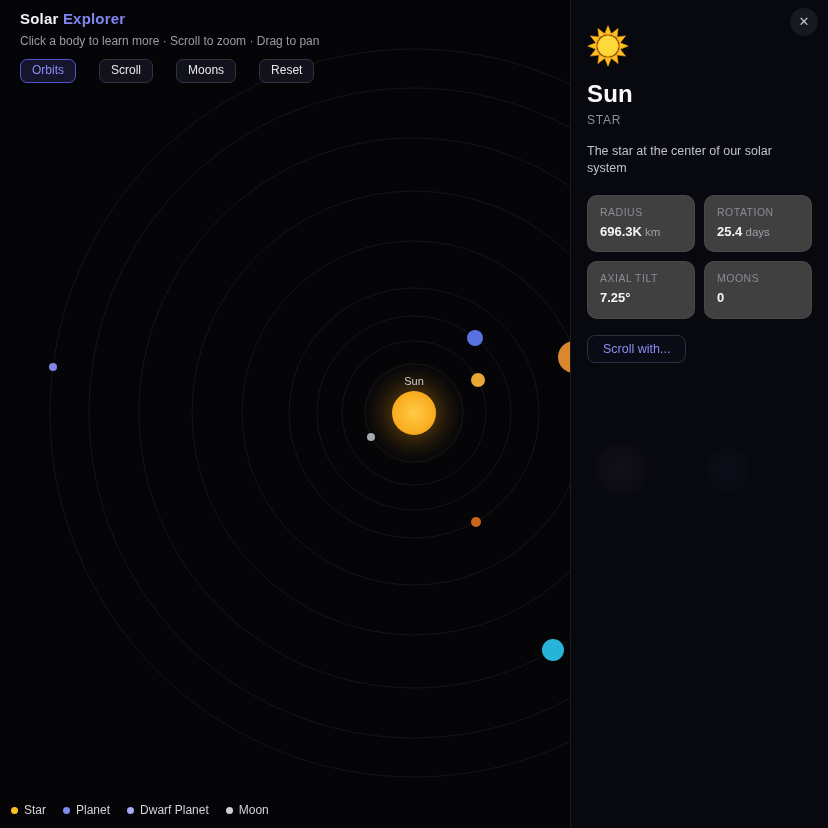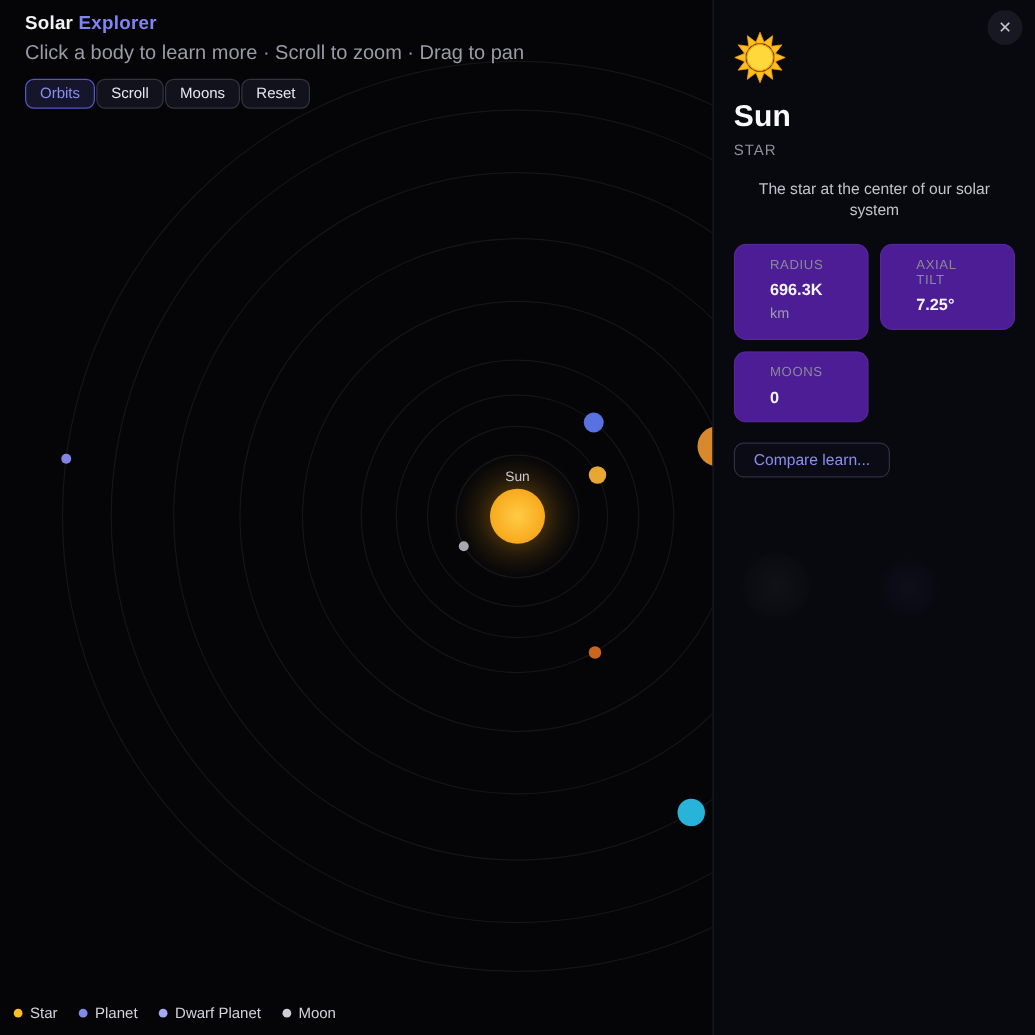--- a/index.html
+++ b/index.html
@@ -11,22 +11,22 @@
   }
   
   svg.space { position:absolute; inset:0; z-index:1; }
   .orbit { fill:none; stroke:rgba(255,255,255,0.065); stroke-width:1; }
   .body-label { fill:#c9c9d4; font-size:11px; font-family:"Liberation Sans",sans-serif; text-anchor:middle; }
 
   
   .header { position:absolute; top:10px; left:20px; z-index:4; }
   .title { font-size:15px; font-weight:700; letter-spacing:0.2px; }
   .title .accent { color:#8185f2; }
-  .subtitle { margin-top:7px; font-size:16px; color:#9b9ba6; }
-  .toolbar { margin-top:11px; display:flex; gap:1px; }
+  .subtitle { margin-top:7px; font-size:12px; color:#9b9ba6; }
+  .toolbar { margin-top:11px; display:flex; gap:23px; }
   .toolbar-btn {
     font-family:"Liberation Sans",sans-serif;
     font-size:12px; color:#e6e6ec; background:#12121c;
     border:1px solid #33333f; border-radius:7px;
     padding:3px 11px; cursor:pointer; line-height:1.3;
   }
   .toolbar-btn.active {
     color:#8a8df2; border-color:#5456c8; background:#15152b;
   }
 
@@ -43,28 +43,28 @@
   }
   .close-btn {
     position:absolute; top:8px; right:10px; width:28px; height:28px;
     border-radius:50%; background:#181822; border:none; cursor:pointer;
     color:#c2c2cc; font-size:13px; line-height:28px; text-align:center;
     font-family:"Liberation Sans",sans-serif;
   }
   .panel-icon { margin-top:9px; width:42px; height:42px; display:block; }
   .panel-name { margin-top:13px; font-size:24px; font-weight:800; letter-spacing:0.2px; color:#fafafc; }
   .panel-type { margin-top:5px; font-size:12px; color:#8f8f9c; letter-spacing:0.8px; }
-  .panel-desc { margin-top:16px; font-size:12.5px; color:#c2c2ca; line-height:1.35;text-align:center; }
+  .panel-desc { margin-top:16px; font-size:12.5px; color:#c2c2ca; line-height:1.35; }
   .stats-grid {
     margin-top:18px; display:grid; grid-template-columns:1fr 1fr;
     gap:9px; align-items:start;
   }
   .stat-card {
-    background:#4c1d95; border:1px solid rgba(255,255,255,0.05);
-    border-radius:10px; padding:10px 28px 11px;
+    background:#404040; border:1px solid rgba(255,255,255,0.05);
+    border-radius:10px; padding:10px 12px 11px;
   }
   .stat-label { font-size:10.5px; color:#8b8b97; letter-spacing:0.5px; }
   .stat-value { margin-top:5px; font-size:13px; font-weight:700; color:#f4f4f7; line-height:1.35; }
   .stat-unit { font-weight:400; font-size:11.5px; color:#9ba0aa;margin-top:16px; }
   .compare-btn {
     margin-top:16px; display:inline-block;
     font-family:"Liberation Sans",sans-serif;
     background:#0b0b15; border:1px solid #2e2e40; border-radius:8px;
     color:#8a8df2; font-size:12.5px; padding:6px 15px; cursor:pointer;
   }
@@ -173,28 +173,32 @@
     <div class="panel-name">Sun</div>
     <div class="panel-type">STAR</div>
     <div class="panel-desc">The star at the center of our solar system</div>
 
     <div class="stats-grid" id="stats-grid">
         <div class="stat-card">
           <div class="stat-label">RADIUS</div>
           <div class="stat-value">696.3K<span class="stat-unit"> km</span></div>
         </div>
         <div class="stat-card">
+          <div class="stat-label">ROTATION</div>
+          <div class="stat-value">25.4<span class="stat-unit"> days</span></div>
+        </div>
+        <div class="stat-card">
           <div class="stat-label">AXIAL TILT</div>
           <div class="stat-value">7.25°</div>
         </div>
         <div class="stat-card">
           <div class="stat-label">MOONS</div>
           <div class="stat-value">0</div>
         </div>
       </div>
 
-    <button class="compare-btn">Compare learn...</button>
+    <button class="compare-btn">Scroll with...</button>
 
     <div class="ghost-circle ghost-1"></div>
     <div class="ghost-circle ghost-2"></div>
   </div>
 
 </div>
 
 </body></html>

